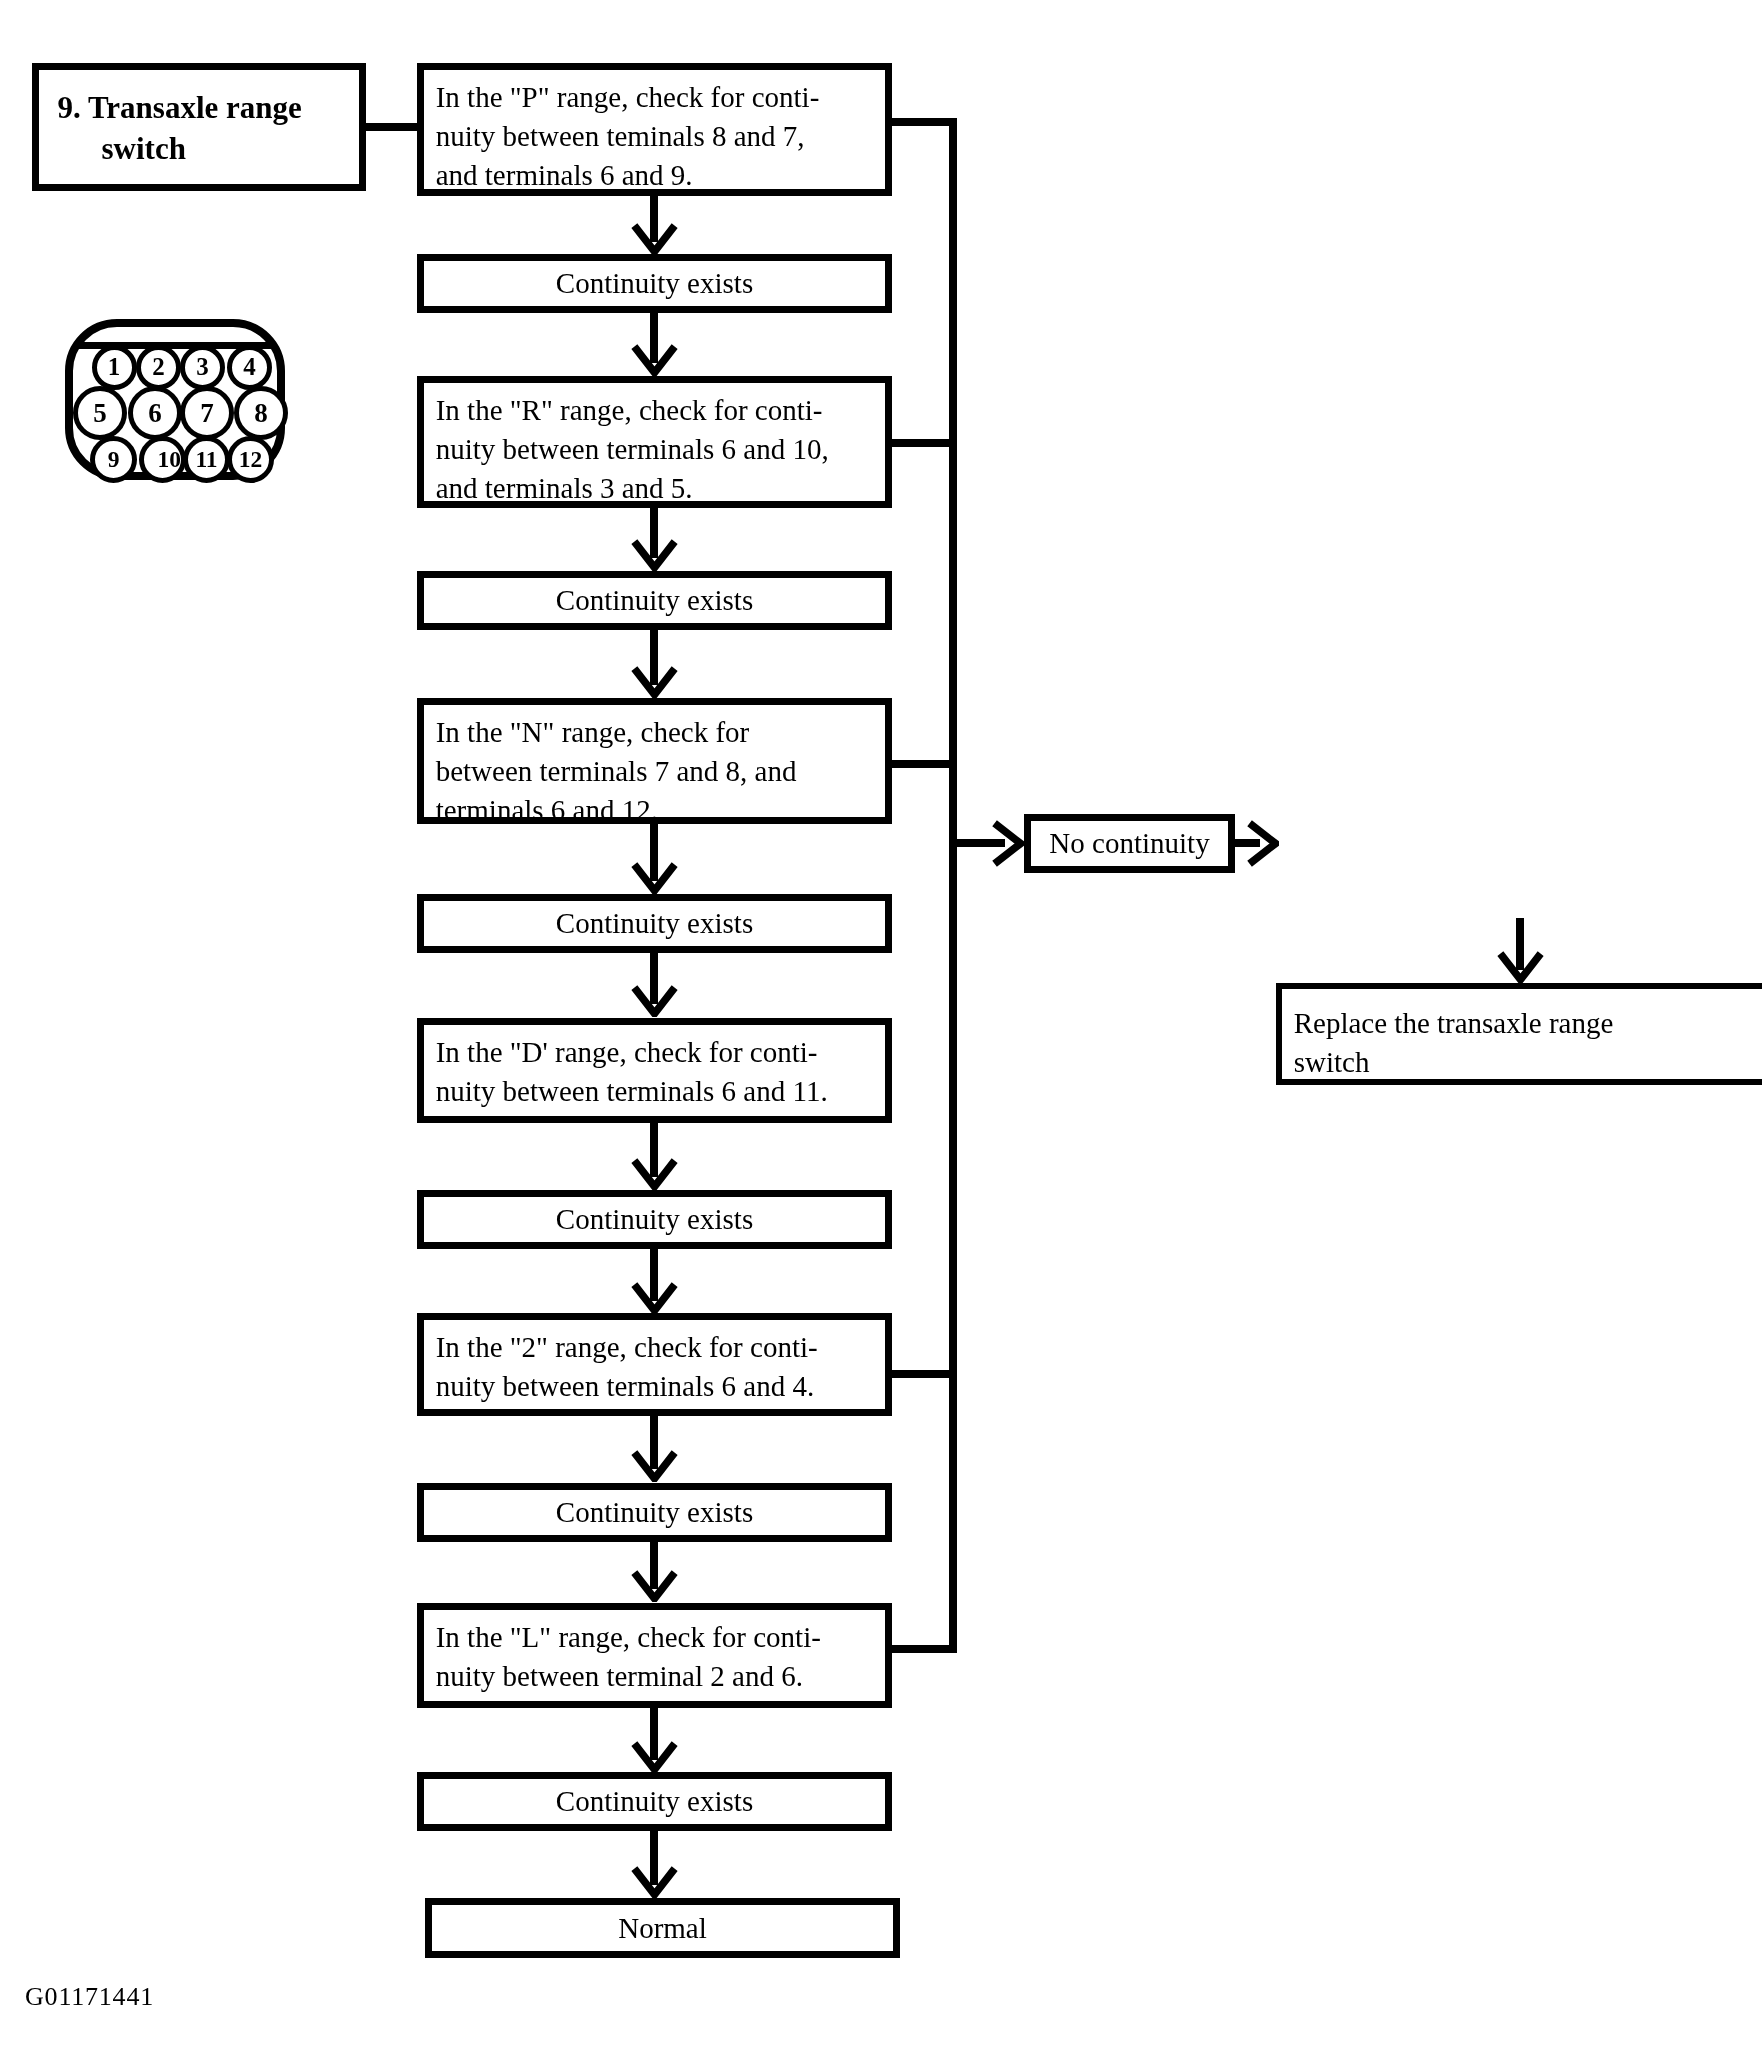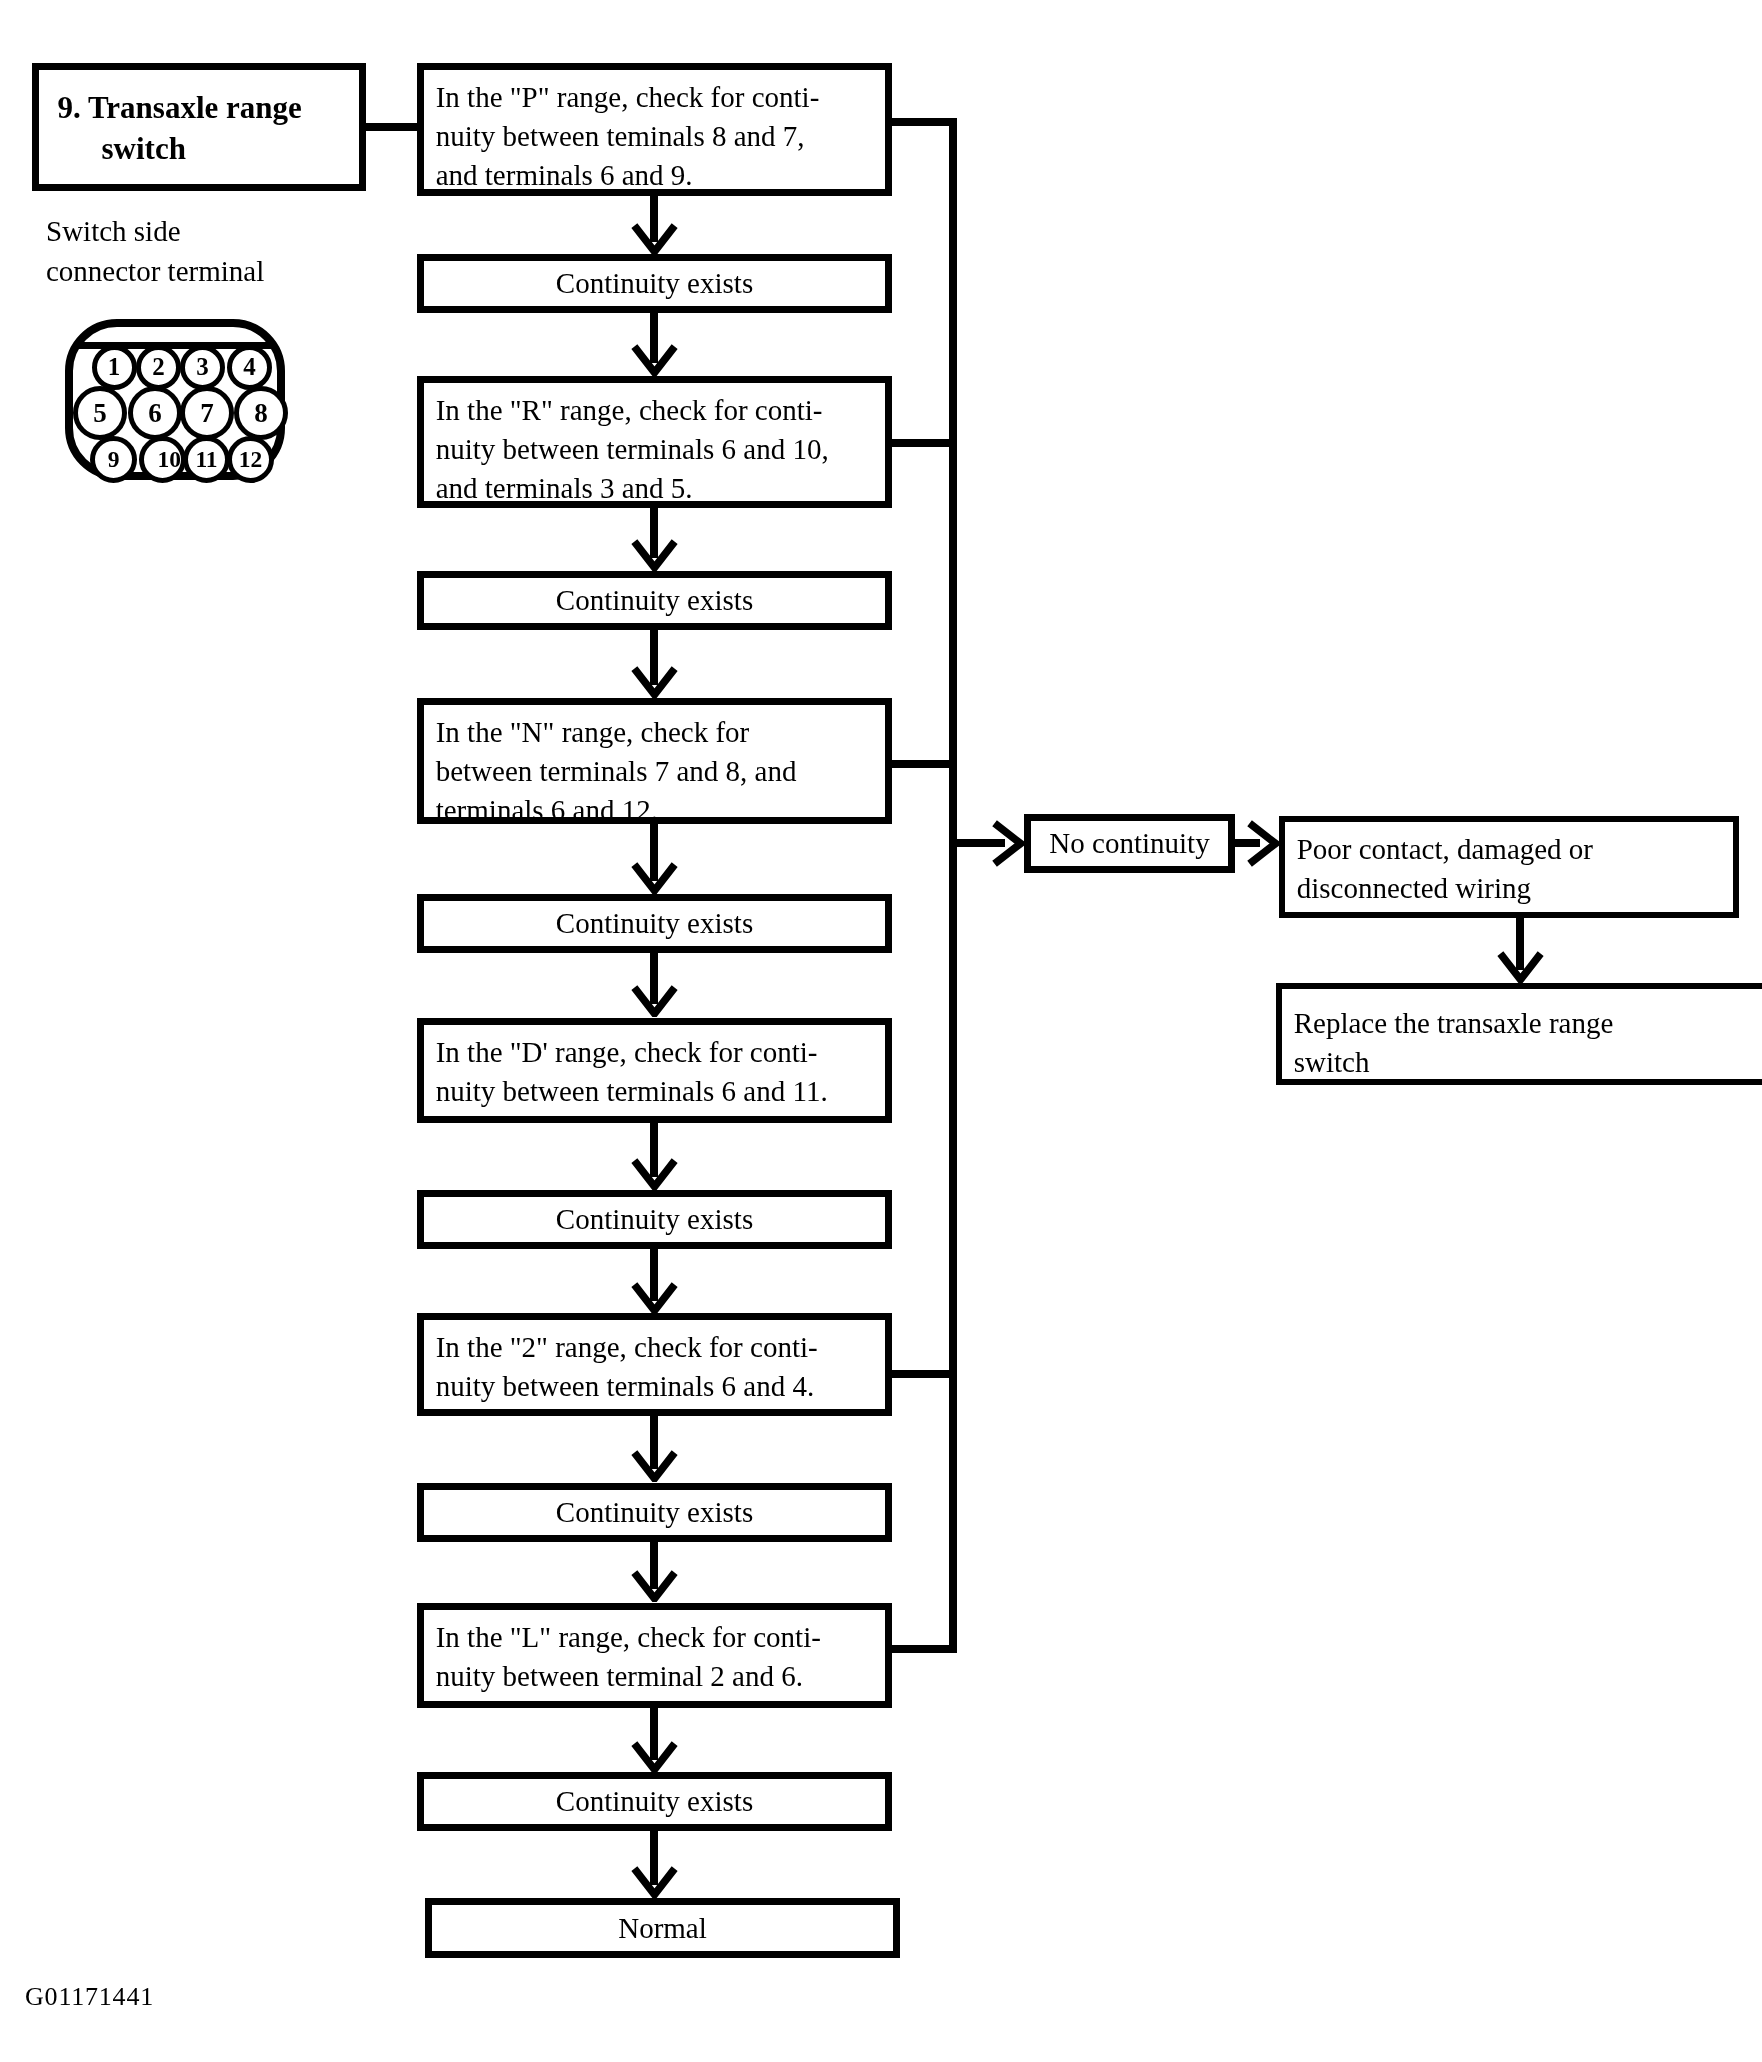--- a/index.html
+++ b/index.html
@@ -60,24 +60,20 @@
 </head>
 <body>
 
 <div id="page">
 
   <div class="box textbox" id="title-box">
     <div>9. Transaxle range</div>
     <div id="title-line2">switch</div>
   </div>
 
-  <div id="connector-label">
-    <div>Switch side</div>
-    <div>connector terminal</div>
-  </div>
 
   <div id="connector">
     <div id="connector-keyline"></div>
     <div class="pin r1" style="left:18.5px;">
         <span>1</span>
       </div>
     <div class="pin r1" style="left:63px;">
         <span>2</span>
       </div>
     <div class="pin r1" style="left:107px;">
@@ -170,24 +166,20 @@
   </div>
 
   <div class="box centerbox contbox" style="top:1898px;height:60px;margin-left:8px;">
     <span>Normal</span>
   </div>
 
   <div class="box centerbox" style="left:1024px;top:814px;width:211px;height:59px;">
     <span>No continuity</span>
   </div>
 
-  <div class="box textbox" style="left:1279px;top:816px;width:460px;height:102px;border-width:6.7px;">
-    <div>Poor contact, damaged or</div>
-    <div>disconnected wiring</div>
-  </div>
 
   <div class="box textbox" style="left:1276px;top:983px;width:536px;height:102px;border-width:6.7px;padding-top:15px;">
     <div>Replace the transaxle range</div>
     <div>switch</div>
   </div>
 
   <div class="hline" style="left:366px;top:123px;width:51px;"></div>
   <div class="hline" style="left:892px;top:118px;width:65px;"></div>
   <div class="hline" style="left:892px;top:439px;width:65px;"></div>
   <div class="hline" style="left:892px;top:760px;width:65px;"></div>

